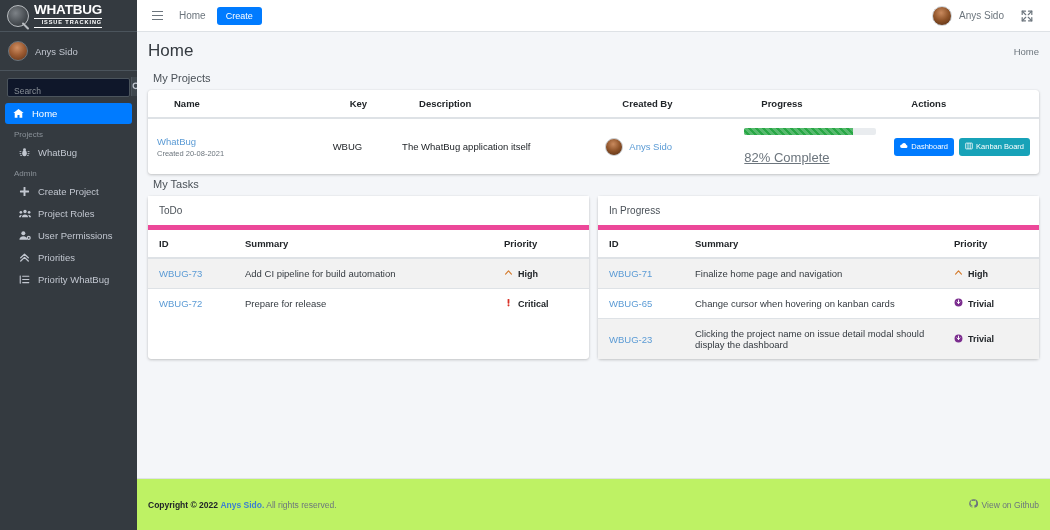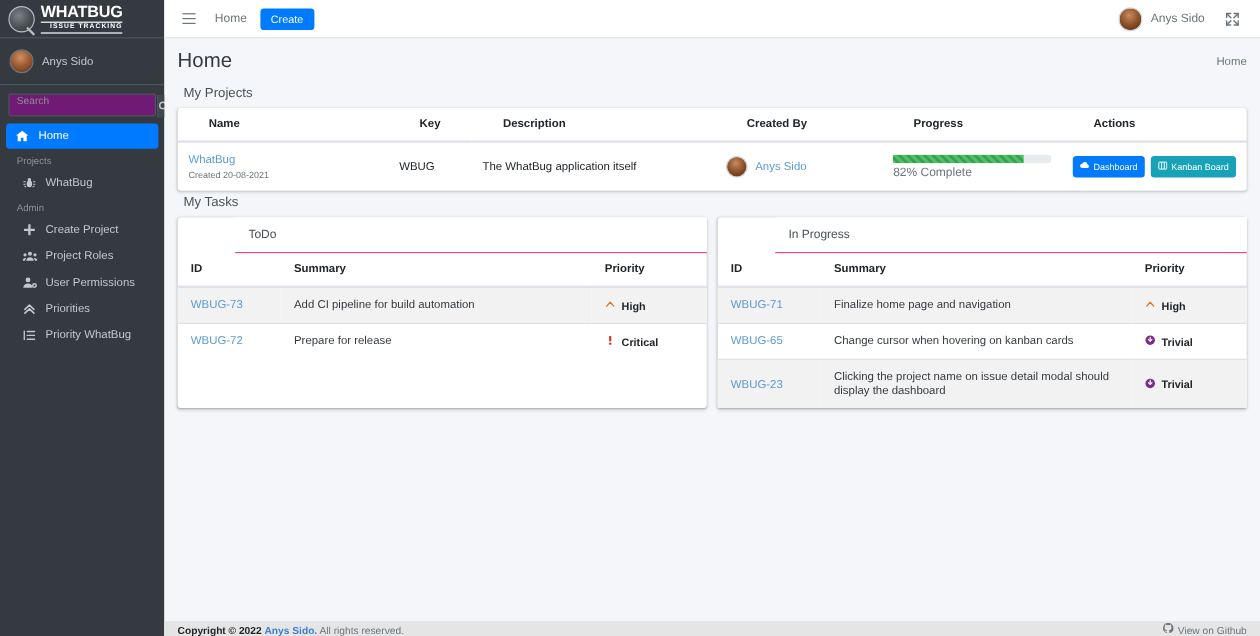--- a/index.html
+++ b/index.html
@@ -54,22 +54,22 @@
   }
   .sb-avatar {
     width: 20px; height: 20px; border-radius: 50%;
     background: radial-gradient(circle at 45% 32%, #d08f63 0%, #9c5b32 48%, #5d3118 100%);
     border: 1px solid #6c757d; flex: 0 0 20px;
   }
   .sb-user-name { font-size: 9.5px; color: #c2c7d0; }
 
   .sb-search-wrap { padding: 7px 7px 4px 7px; }
   .sb-search {
-    display: flex; align-items: flex-start;
-    background: #701a75; border: 1px solid #4b545c; border-radius: 2px;
+    display: flex; align-items: flex-end;
+    background: #0f172a; border: 1px solid #4b545c; border-radius: 2px;
     height: 19px;
   }
   .sb-search input {
     flex: 1; background: transparent; border: 0; outline: 0;
     color: #c2c7d0; font-size: 8.5px; padding: 0 6px;
     font-family: "Liberation Sans", sans-serif;
   }
   .sb-search input::placeholder { color: #8a9198; }
   .sb-search-btn {
     width: 22px; height: 19px; display: flex; align-items: center; justify-content: center;
@@ -161,53 +161,52 @@
   }
   .progress-fill {
     height: 100%;
     background-color: #28a745;
     background-image: linear-gradient(45deg,
       rgba(255,255,255,.22) 25%, transparent 25%,
       transparent 50%, rgba(255,255,255,.22) 50%,
       rgba(255,255,255,.22) 75%, transparent 75%, transparent);
     background-size: 7px 7px;
   }
-  .progress-text { font-size: 10px; color: #6c757d; margin-top: 3px; }
+  .progress-text { font-size: 13px; color: #6c757d; margin-top: 15px; text-decoration: underline; }
 
   .actions { display: flex; gap: 5px; }
   .btn-act {
     display: inline-flex; align-items: center; gap: 3px;
     font-size: 7.5px; color: #fff; padding: 4px 6px;
     border: 0; border-radius: 3px; cursor: pointer; white-space: nowrap;
     font-family: "Liberation Sans", sans-serif;
   }
   .btn-dashboard { background: #007bff; }
   .btn-kanban { background: #17a2b8; }
 
   .tasks-row { display: flex; gap: 9px; }
   .task-panel { flex: 1 1 0; min-width: 0; }
   .panel-head {
     font-size: 10px; color: #495057; padding: 9px 11px; background: #fff;
-    border-bottom: 1px solid #ec4899;
-    margin-left: 48px;
+    border-bottom: 5px solid #ec4899;
   }
   .task-table thead th { padding: 8px 11px; }
   .task-table tbody td { padding: 9px 11px; border-top: 0; border-bottom: 1px solid #dee2e6; }
   .task-table tbody tr:nth-child(odd) { background: #f2f2f2; }
   .task-table tbody tr:last-child td { border-bottom: 0; margin-left: 20px; }
   .issue-id { color: #5b9bd5; font-size: 9.5px; cursor: pointer; }
   .summary-cell { color: #343a40; font-size: 9.5px; }
   .prio { display: flex; align-items: center; gap: 5px; font-size: 9px; font-weight: 700; color: #212529; }
 
   .col-id { width: 86px; }
   .col-prio { width: 96px; }
 
   .footer {
-    background: #e5e5e5; border-top: 1px solid #dee2e6;
-    padding: 0 11px; display: flex; align-items: center;
+    background: #bef264; border-top: 1px solid #dee2e6;
+    padding: 20px 11px; display: flex; align-items: center;
     justify-content: space-between; font-size: 8.5px; color: #6c757d;
     margin-top: auto;
   }
   .footer strong { color: #212529; font-weight: 700; }
   .footer a { color: #3c7fd0; text-decoration: none; font-weight: 700; }
   .gh { display: flex; align-items: center; gap: 4px; color: #6c757d; cursor: pointer; }
 </style>
 </head>
 <body>
 

